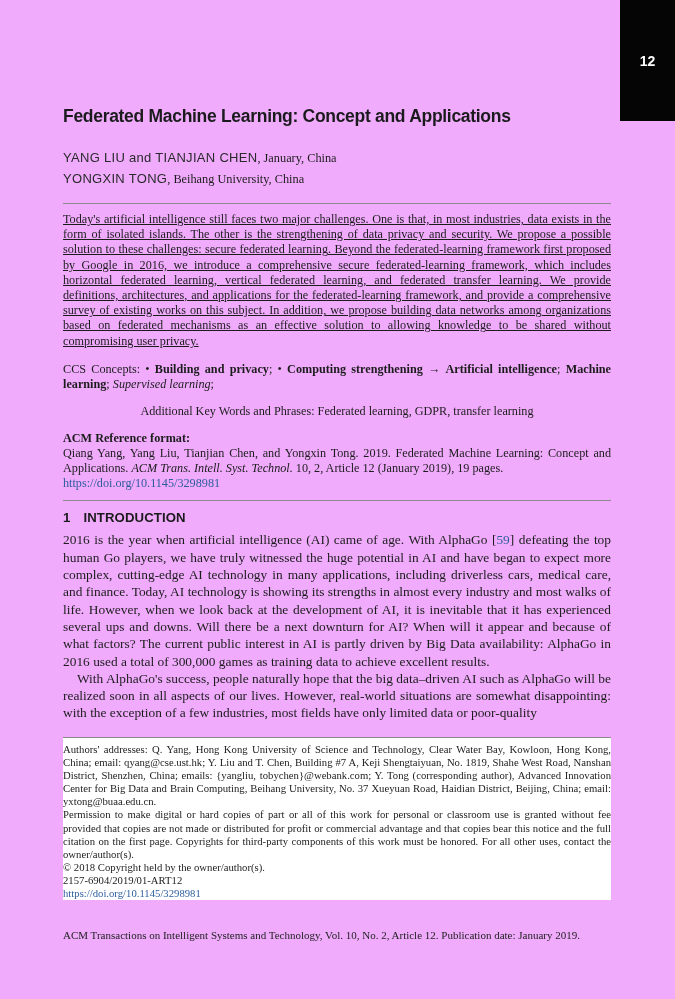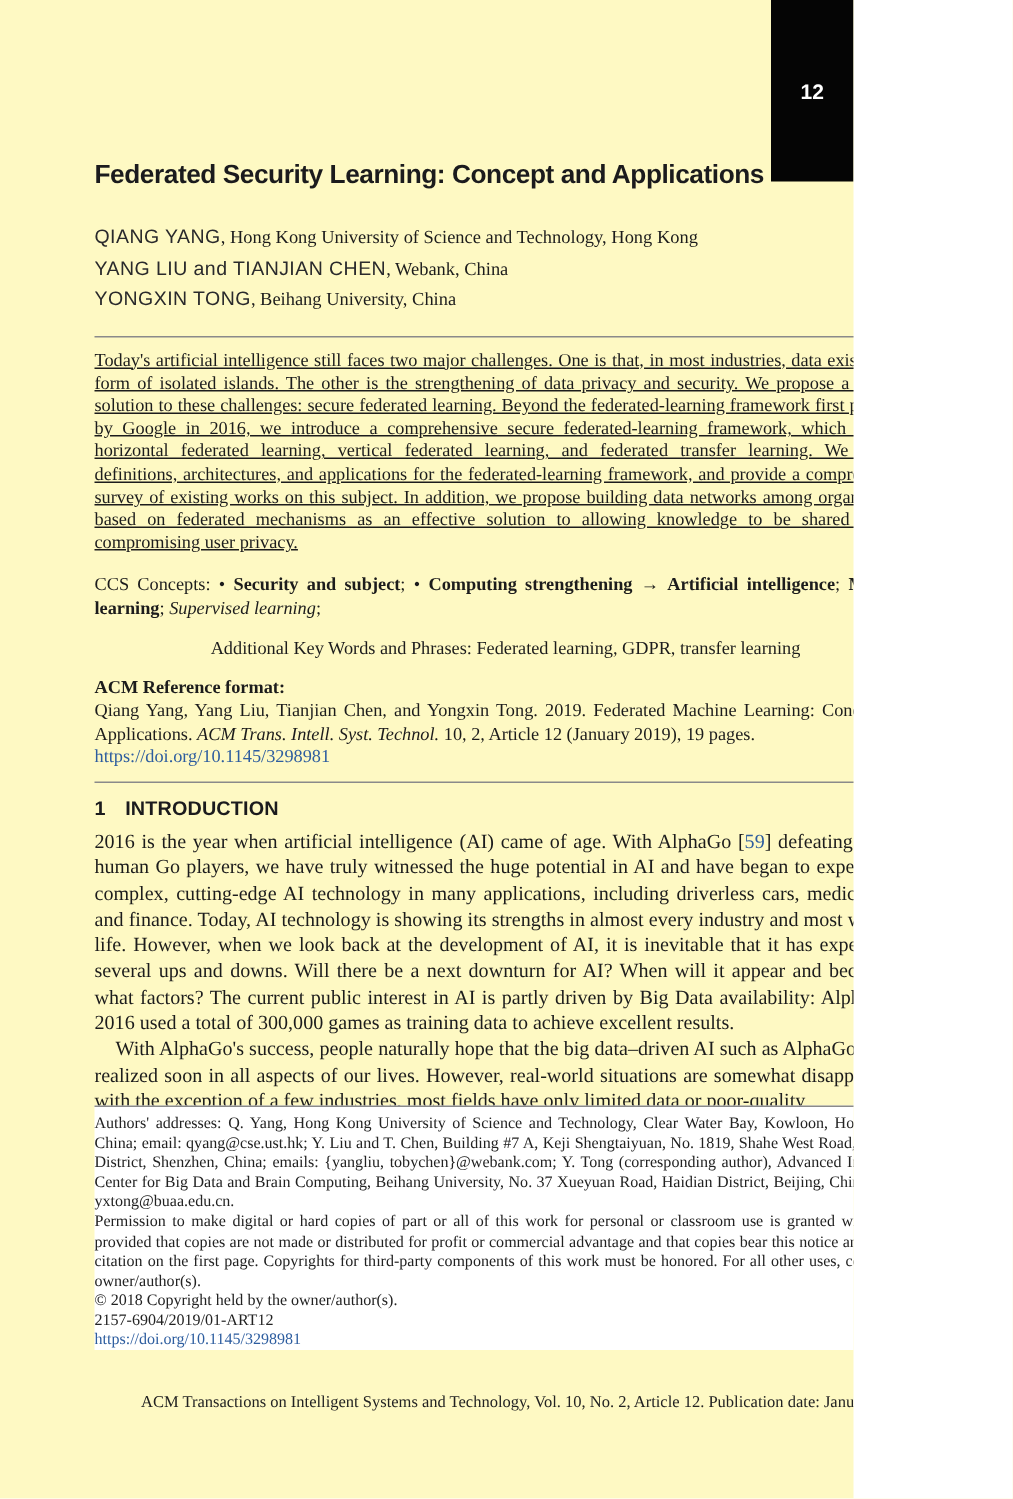--- a/index.html
+++ b/index.html
@@ -1,17 +1,17 @@
 <!DOCTYPE html>
 <html><head>
 <meta charset="utf-8">
 <style>
   html,body { margin:0; padding:0; background:#ffffff; }
   .page {
-    position:relative; width:569px; height:999px; background:#fef9c3;
+    position:relative; width:675px; height:999px; background:#f0abfc;
     font-family:"Liberation Serif", serif; color:#1c1c1c; overflow:hidden;
   }
   .pagenum-box {
     position:absolute; top:0; right:0; width:55px; height:121px;
     background:#050505; display:flex; align-items:center; justify-content:center;
   }
   .pagenum {
     color:#ffffff; font-family:"Liberation Sans", sans-serif;
     font-weight:bold; font-size:14px;
   }
@@ -49,53 +49,50 @@
   .sec-num { margin-right:13px; }
   .body-para { margin:0; font-size:13.4px; line-height:17.3px; text-align:justify; }
   .para-first { margin-top:6px; }
   .para-indent { text-indent:14px; }
   .footnote { position:absolute; left:63px; top:737px; width:548px; background:#ffffff; }
   .footnote-rule { border:none; border-top:1px solid #8a8a8a; margin:0 0 5px 0; }
   .fn-text { margin:0; font-size:10.7px; line-height:13.1px; text-align:justify; color:#222; }
   .fn-line { margin:0; font-size:10.7px; line-height:13.1px; color:#222; }
   .running-footer {
     position:absolute; left:63px; top:929px; width:548px;
-    text-align:right; font-size:11px; color:#222;
+    text-align:left; font-size:11px; color:#222;
   }
 </style>
 </head>
 <body>
 
 <div class="page">
 
   <div class="pagenum-box">
     <span class="pagenum">12</span>
   </div>
 
   <div class="content">
 
-    <h1 class="title">Federated Security Learning: Concept and Applications</h1>
+    <h1 class="title">Federated Machine Learning: Concept and Applications</h1>
 
     <div class="authors">
       <div class="author-line">
-        <span class="author-name">QIANG YANG</span><span class="author-aff">, Hong Kong University of Science and Technology, Hong Kong</span>
-      </div>
-      <div class="author-line">
-        <span class="author-name">YANG LIU and TIANJIAN CHEN</span><span class="author-aff">, Webank, China</span>
+        <span class="author-name">YANG LIU and TIANJIAN CHEN</span><span class="author-aff">, January, China</span>
       </div>
       <div class="author-line">
         <span class="author-name">YONGXIN TONG</span><span class="author-aff">, Beihang University, China</span>
       </div>
     </div>
 
     <hr class="rule rule-abstract">
 
     <p class="abstract">Today's artificial intelligence still faces two major challenges. One is that, in most industries, data exists in the form of isolated islands. The other is the strengthening of data privacy and security. We propose a possible solution to these challenges: secure federated learning. Beyond the federated-learning framework first proposed by Google in 2016, we introduce a comprehensive secure federated-learning framework, which includes horizontal federated learning, vertical federated learning, and federated transfer learning. We provide definitions, architectures, and applications for the federated-learning framework, and provide a comprehensive survey of existing works on this subject. In addition, we propose building data networks among organizations based on federated mechanisms as an effective solution to allowing knowledge to be shared without compromising user privacy.</p>
 
-    <p class="ccs"><span>CCS Concepts: </span><span>• </span><b>Security and subject</b><span>; </span><span>• </span><b>Computing strengthening</b><span> → </span><b>Artificial intelligence</b><span>; </span><b>Machine learning</b><span>; </span><i>Supervised learning</i><span>;</span></p>
+    <p class="ccs"><span>CCS Concepts: </span><span>• </span><b>Building and privacy</b><span>; </span><span>• </span><b>Computing strengthening</b><span> → </span><b>Artificial intelligence</b><span>; </span><b>Machine learning</b><span>; </span><i>Supervised learning</i><span>;</span></p>
 
     <p class="keywords">Additional Key Words and Phrases: Federated learning, GDPR, transfer learning</p>
 
     <div class="refblock">
       <p class="ref-heading">ACM Reference format:</p>
       <p class="ref-body"><span>Qiang Yang, Yang Liu, Tianjian Chen, and Yongxin Tong. 2019. Federated Machine Learning: Concept and Applications. </span><span class="ref-journal">ACM Trans. Intell. Syst. Technol.</span><span> 10, 2, Article 12 (January 2019), 19 pages.</span></p>
       <p class="ref-body"><a class="link">https://doi.org/10.1145/3298981</a></p>
     </div>
 
     <hr class="rule rule-intro">

